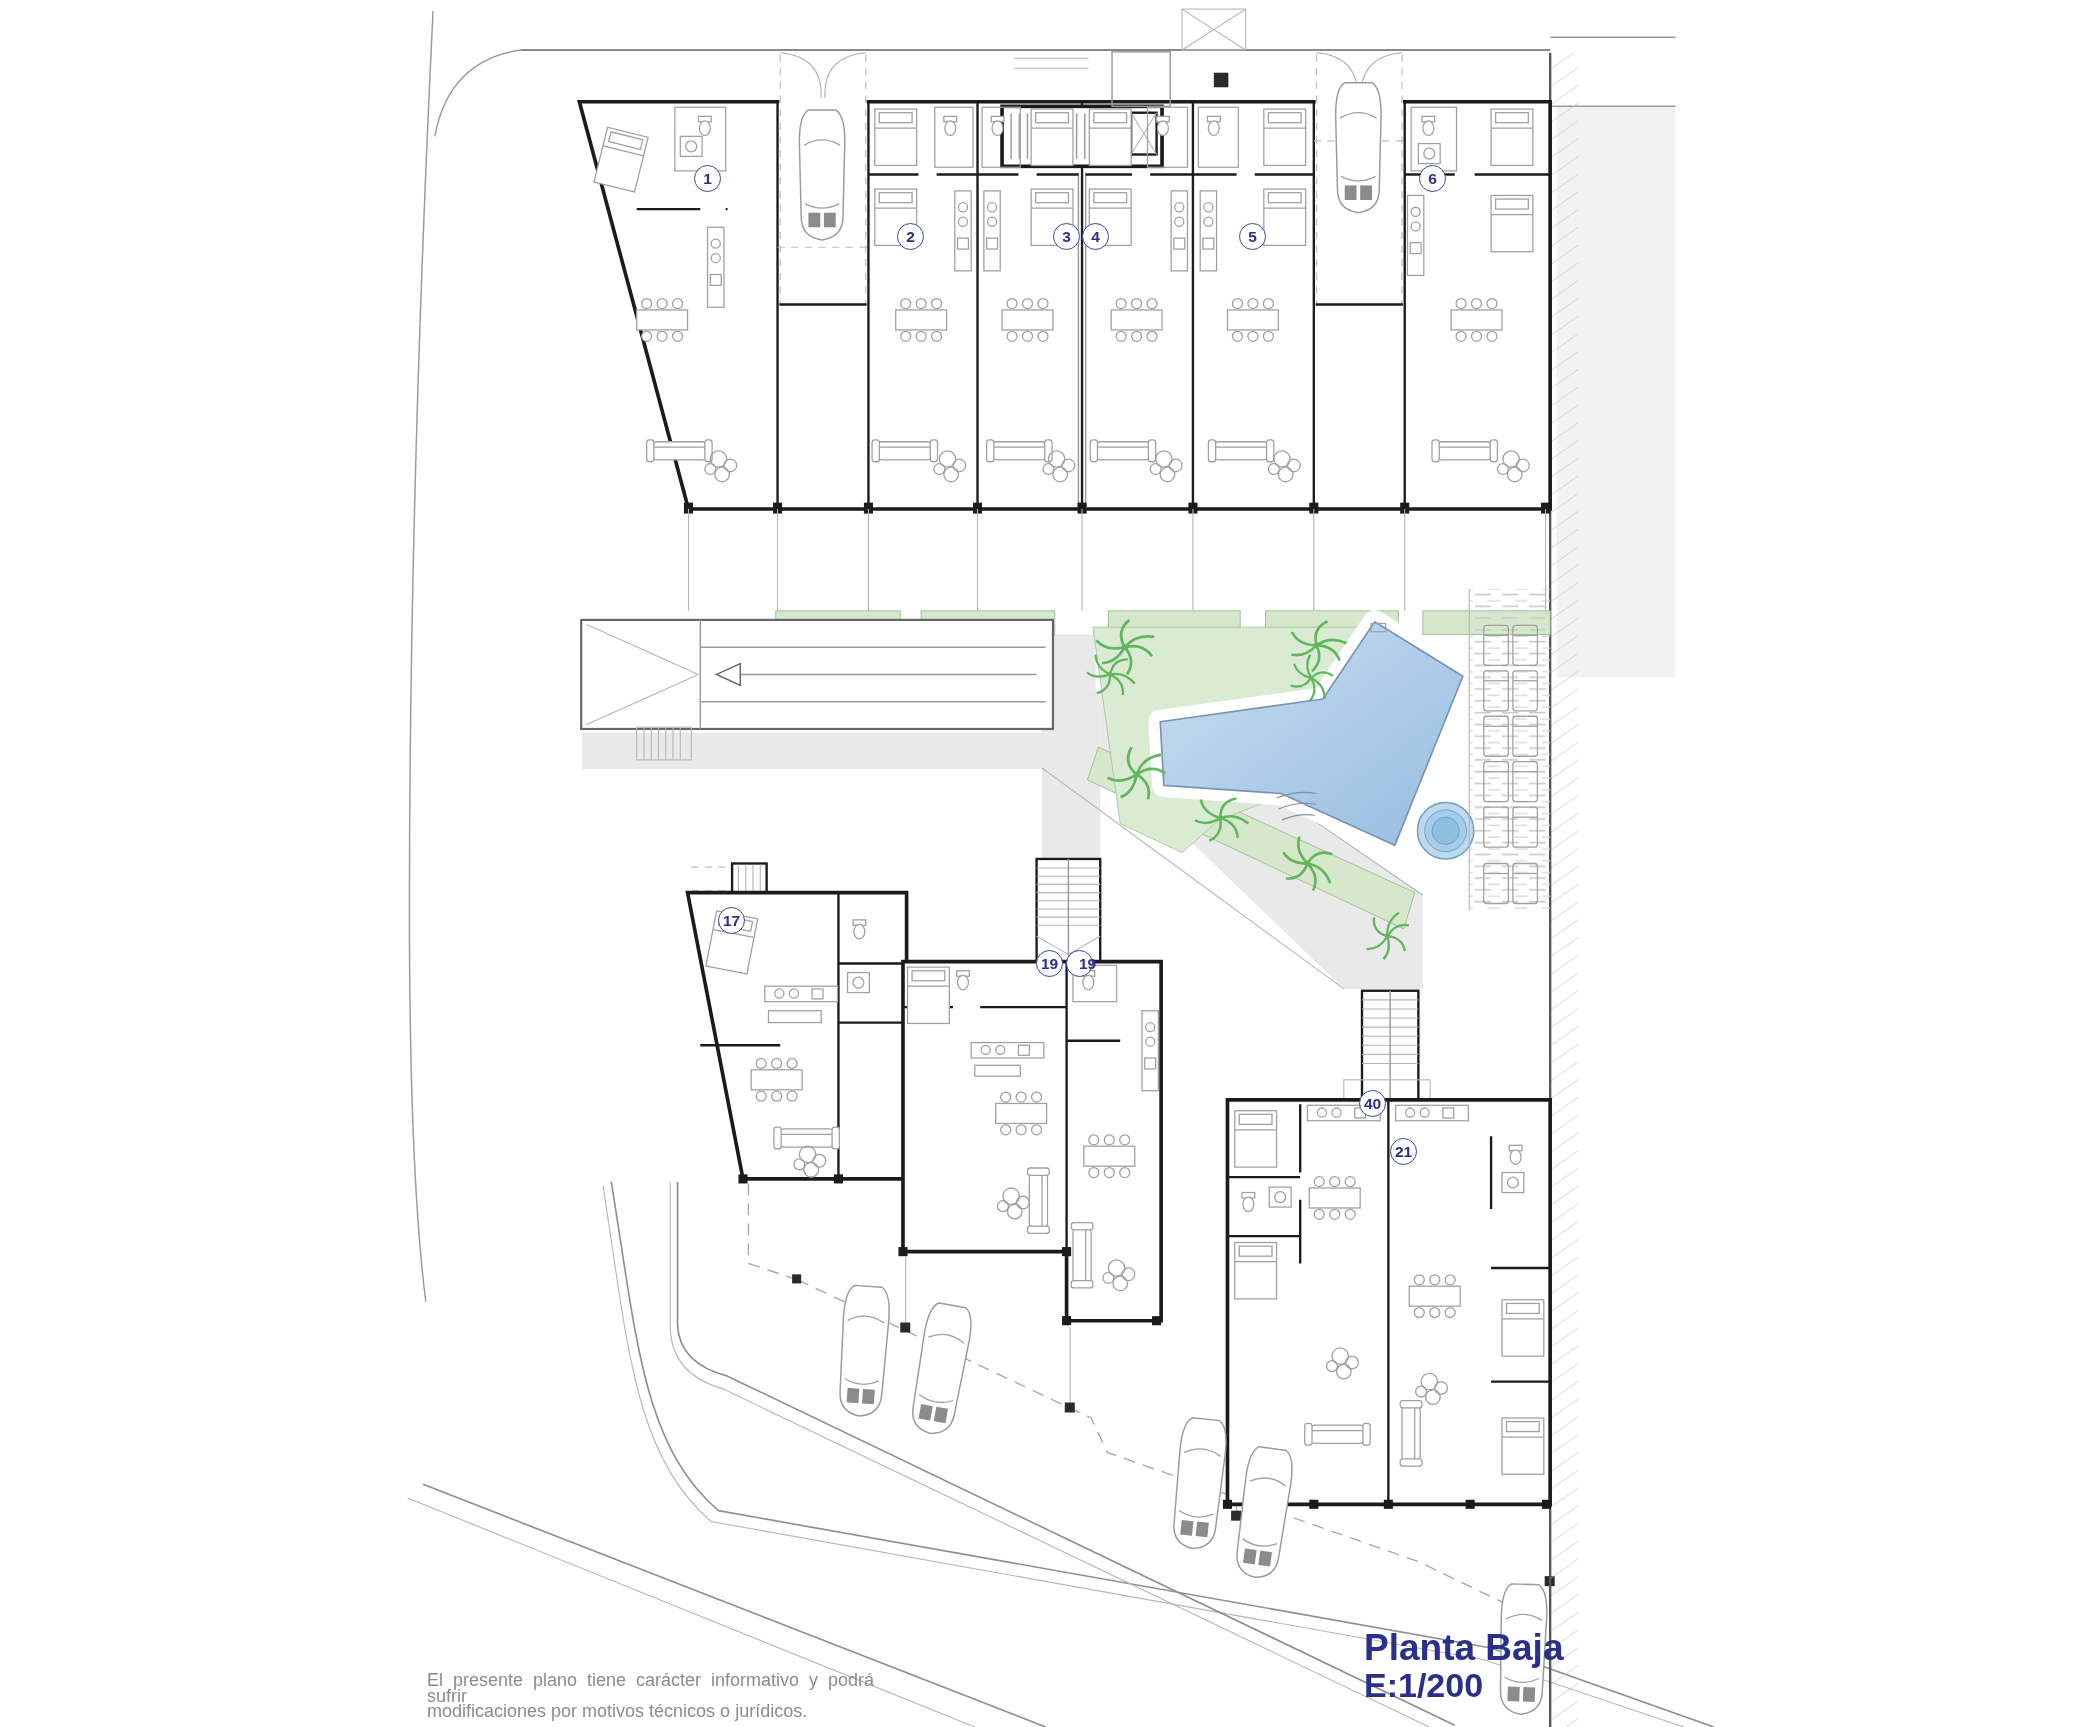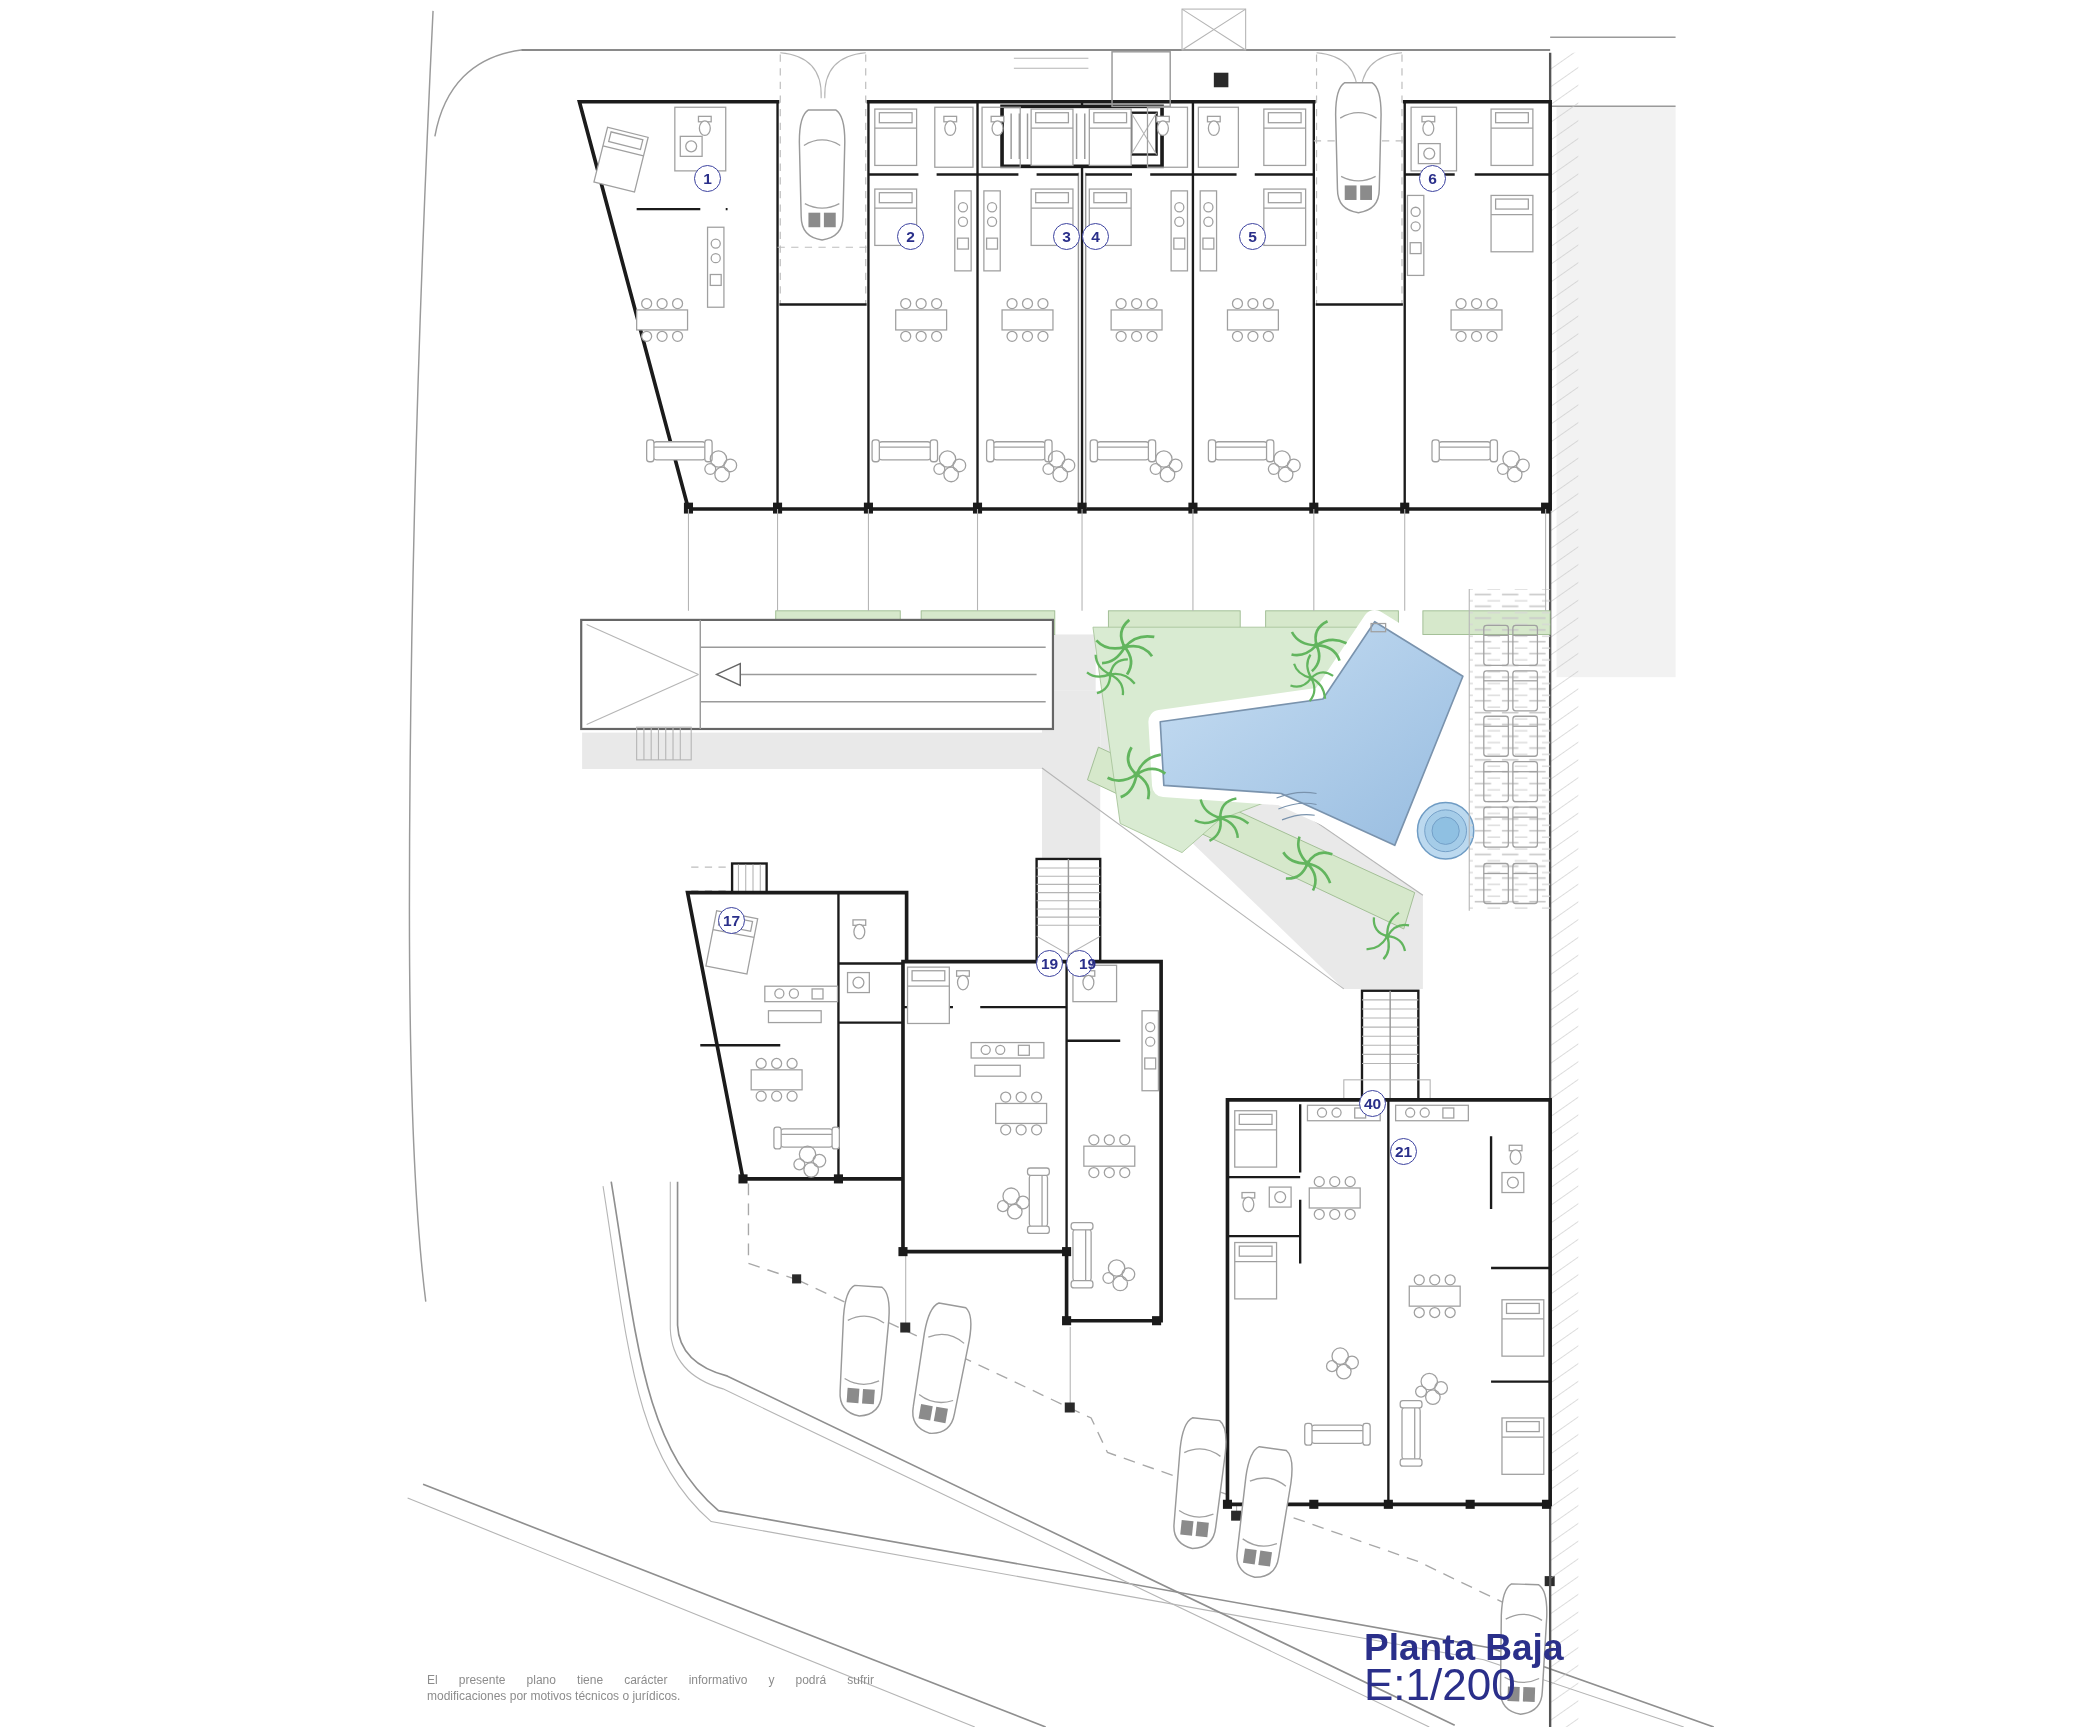--- a/index.html
+++ b/index.html
@@ -29,23 +29,23 @@
   .stub{fill:var(--wall);}
 
   
   .badge{position:absolute;width:27px;height:27px;border-radius:50%;
          border:1.8px solid #3d43a0;background:#fff;color:var(--accent_text);
          font-size:15.5px;font-weight:bold;display:flex;align-items:center;justify-content:center;
          box-sizing:border-box;z-index:5;}
   .title-block{position:absolute;left:1364px;top:1629px;width:300px;text-align:left;
                color:var(--accent_text);z-index:5;}
   .title-block .t1{font-size:37px;font-weight:bold;line-height:38px;}
-  .title-block .t2{font-size:44px;font-weight:normal;line-height:36px;}
+  .title-block .t2{font-size:34px;font-weight:bold;line-height:36px;}
   .disclaimer{position:absolute;left:427px;top:1673px;width:447px;z-index:5;
-              color:var(--disclaimer_text);font-size:12px;line-height:15.5px;}
+              color:var(--disclaimer_text);font-size:18px;line-height:15.5px;}
   .disclaimer .d1{text-align:justify;text-align-last:justify;}
   .disclaimer .d2{text-align:left;}
 </style>
 </head>
 <body>
 
 <div class="sheet">
 
 <svg class="plan-svg" viewBox="0 0 2304 1900" xmlns="http://www.w3.org/2000/svg">
   <defs>

